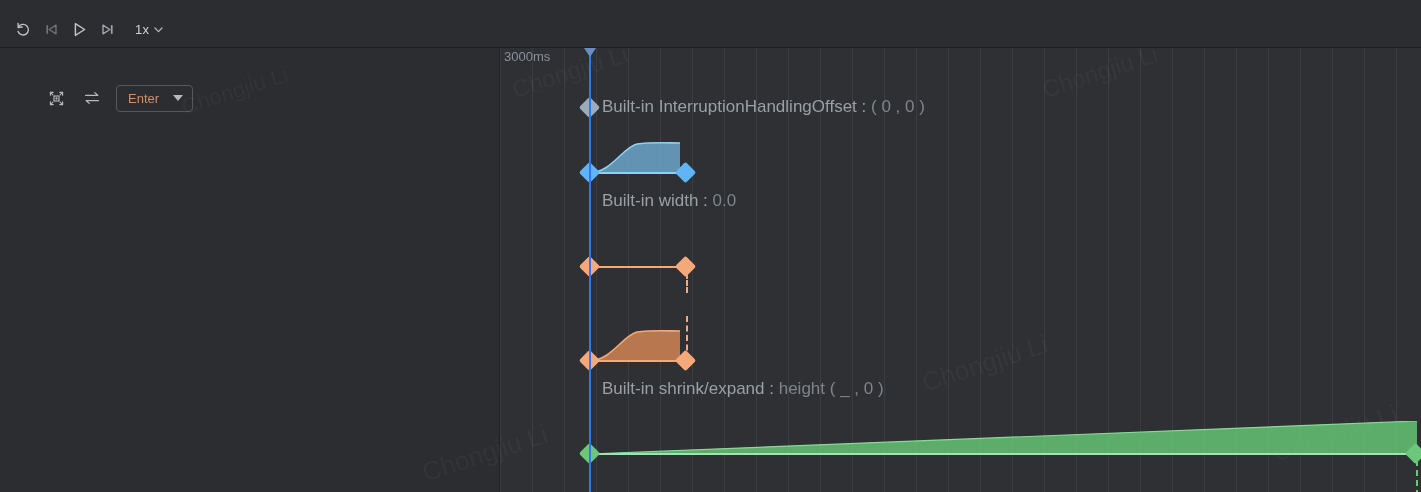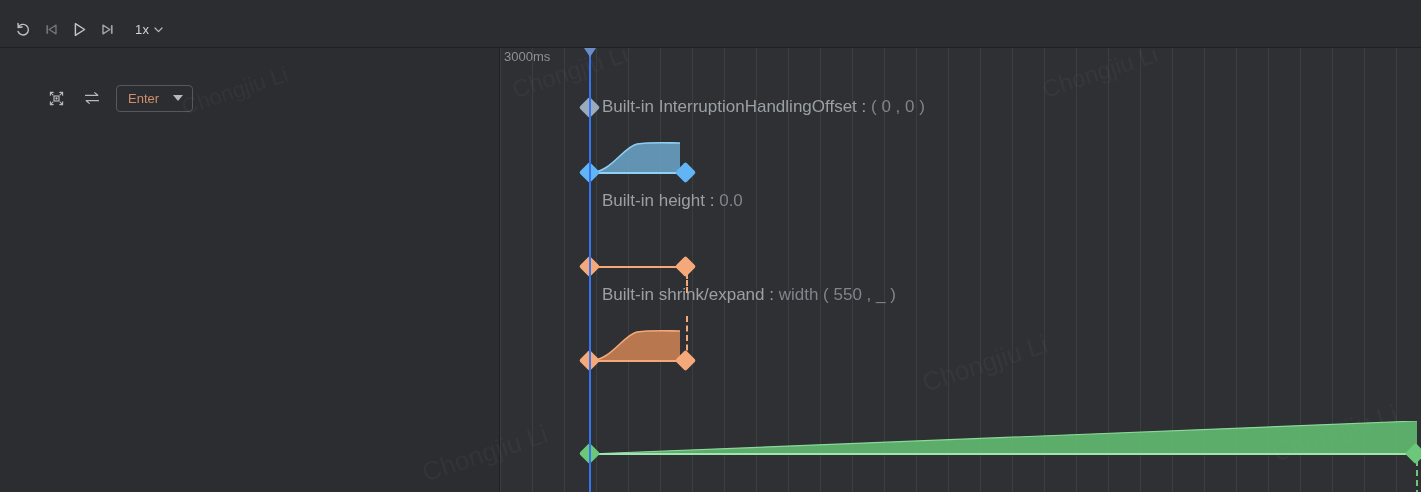--- a/index.html
+++ b/index.html
@@ -223,41 +223,41 @@
     <div class="curvewrap" style="left:89px; top:93px;">
       <svg width="97" height="32" viewBox="0 0 97 32">
         <path d="M0 32 C 22 32 34 6 48 3 C 62 1 80 2 91 2 L 91 32 Z" fill="#6ba5c9" fill-opacity="0.85"></path>
         <path d="M0 32 C 22 32 34 6 48 3 C 62 1 80 2 91 2" fill="none" stroke="#8fd0f7" stroke-width="1.6"></path>
       </svg>
     </div>
     <div class="track-line l-blue" style="left:89px; top:124px; width:97px;"></div>
     <div class="diamond d-blue" style="left:82px; top:117px;"></div>
     <div class="diamond d-blue" style="left:178px; top:117px;"></div>
     <div class="row-label" style="left:102px; top:143px;">
-      <span>Built-in height : </span><span class="dim">0.0</span>
+      <span>Built-in width : </span><span class="dim">0.0</span>
     </div>
 
     <div class="track-line l-orange" style="left:89px; top:218px; width:97px;"></div>
     <div class="diamond d-orange" style="left:82px; top:211px;"></div>
     <div class="diamond d-orange" style="left:178px; top:211px;"></div>
     <div class="dash" style="left:186px; top:225px; height:20px;"></div>
-    <div class="row-label" style="left:102px; top:237px;">
-      <span>Built-in shrink/expand : </span><span class="dim">width ( 550 , _ )</span>
-    </div>
 
     <div class="dash" style="left:186px; top:268px; height:44px;"></div>
     <div class="curvewrap" style="left:89px; top:281px;">
       <svg width="97" height="32" viewBox="0 0 97 32">
         <path d="M0 32 C 22 32 34 6 48 3 C 62 1 80 2 91 2 L 91 32 Z" fill="#c87f52" fill-opacity="0.9"></path>
         <path d="M0 32 C 22 32 34 6 48 3 C 62 1 80 2 91 2" fill="none" stroke="#f5a97b" stroke-width="1.6"></path>
       </svg>
     </div>
     <div class="track-line l-orange" style="left:89px; top:312px; width:97px;"></div>
     <div class="diamond d-orange" style="left:82px; top:305px;"></div>
     <div class="diamond d-orange" style="left:178px; top:305px;"></div>
+    <div class="row-label" style="left:102px; top:331px;">
+      <span>Built-in shrink/expand : </span><span class="dim">height ( _ , 0 )</span>
+    </div>
 
     <div class="curvewrap" style="left:89px; top:373px;">
       <svg width="828" height="34" viewBox="0 0 828 34">
         <path d="M0 33 L828 0 L828 33 Z" fill="#61b86f" fill-opacity="0.92"></path>
         <path d="M0 33 L828 0" fill="none" stroke="#8bd89a" stroke-width="1.2"></path>
       </svg>
     </div>
     <div class="track-line l-green" style="left:89px; top:405px; width:828px;"></div>
     <div class="diamond d-green" style="left:82px; top:398px;"></div>
     <div class="diamond d-green" style="left:908px; top:398px;"></div>

